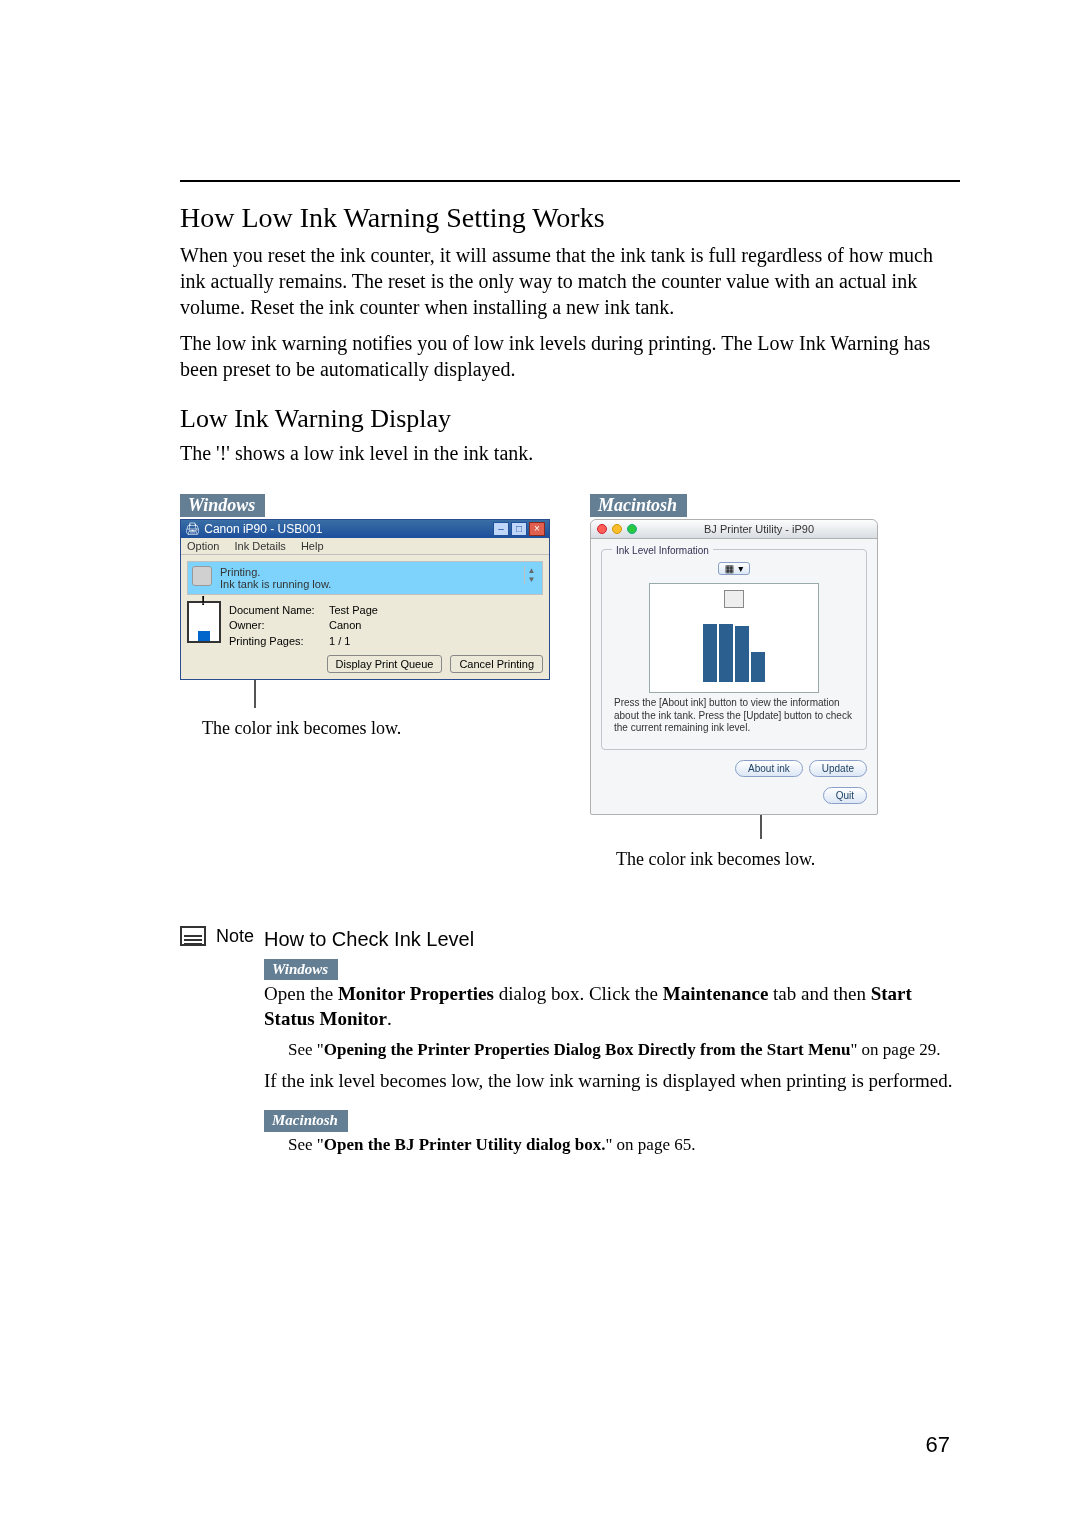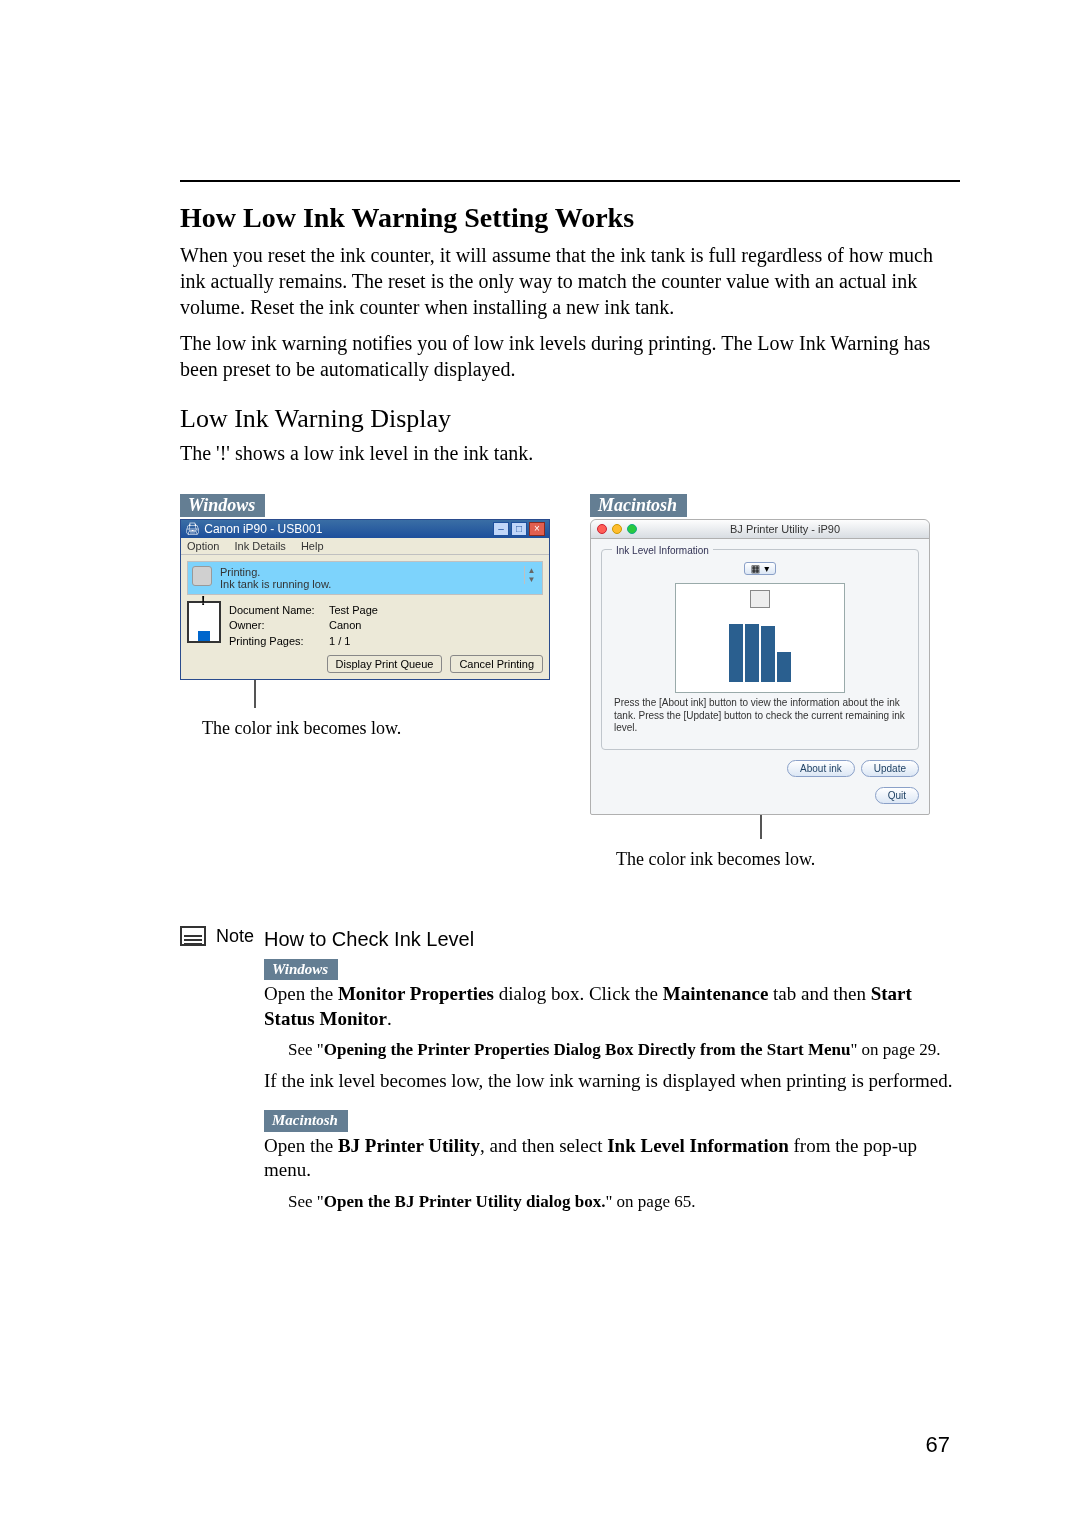--- a/index.html
+++ b/index.html
@@ -21,21 +21,21 @@
     color: #000;
     margin-bottom: 6px;
   }
   .rule {
     border: none;
     border-top: 2px solid #000;
     margin-bottom: 20px;
   }
   .h1 {
     font-family: Georgia, "Times New Roman", serif;
-    font-weight: bold;
+    font-weight: normal;
     font-size: 28px;
     margin-bottom: 8px;
   }
   .body-p {
     font-family: Georgia, "Times New Roman", serif;
     font-size: 20px;
     line-height: 1.3;
     margin-bottom: 10px;
   }
   .h2 {
@@ -114,21 +114,21 @@
     border:1px solid #888;background:#ece9d8;padding:2px 8px;border-radius:3px;font-size:11px;
   }
   .caption {
     font-family: Georgia, "Times New Roman", serif;
     font-size:18px;
     margin-top:10px;
     margin-left:22px;
   }
   
   .mac-window{
-    width:340px;border:1px solid #b0b0b0;border-radius:6px 6px 2px 2px;
+    width:288px;border:1px solid #b0b0b0;border-radius:6px 6px 2px 2px;
     font-family: "Lucida Grande", Arial, sans-serif;font-size:11px;background:#f4f6f8;
   }
   .mac-titlebar{
     background:linear-gradient(#fdfdfd,#d8dde2);
     display:flex;align-items:center;padding:3px 6px;border-bottom:1px solid #b0b0b0;
     border-radius:6px 6px 0 0;
   }
   .mac-traffic{display:flex;gap:5px;margin-right:10px;}
   .mac-dot{width:10px;height:10px;border-radius:50%;}
   .mac-dot.red{background:#ff5f57;border:1px solid #c23;}
@@ -301,23 +301,20 @@
       <span class="os-tag">Windows</span>
       <p>
         <span>Open the </span><span class="boldspan">Monitor Properties</span><span> dialog box. Click the </span><span class="boldspan">Maintenance</span><span> tab and then </span><span class="boldspan">Start Status Monitor</span><span>.</span>
       </p>
       <p class="note-sub">
         <span>See "</span><span class="boldspan">Opening the Printer Properties Dialog Box Directly from the Start Menu</span><span>" on page 29.</span>
       </p>
       <p>If the ink level becomes low, the low ink warning is displayed when printing is performed.</p>
 
       <span class="os-tag" style="margin-top:8px;">Macintosh</span>
-      <p>
-        <span>Open the </span><span class="boldspan">BJ Printer Utility</span><span>, and then select </span><span class="boldspan">Ink Level Information</span><span> from the pop-up menu.</span>
-      </p>
       <p class="note-sub">
         <span>See "</span><span class="boldspan">Open the BJ Printer Utility dialog box.</span><span>" on page 65.</span>
       </p>
     </div>
   </div>
 </div>
 
 <div class="page-num">67</div>
 
 </body></html>

